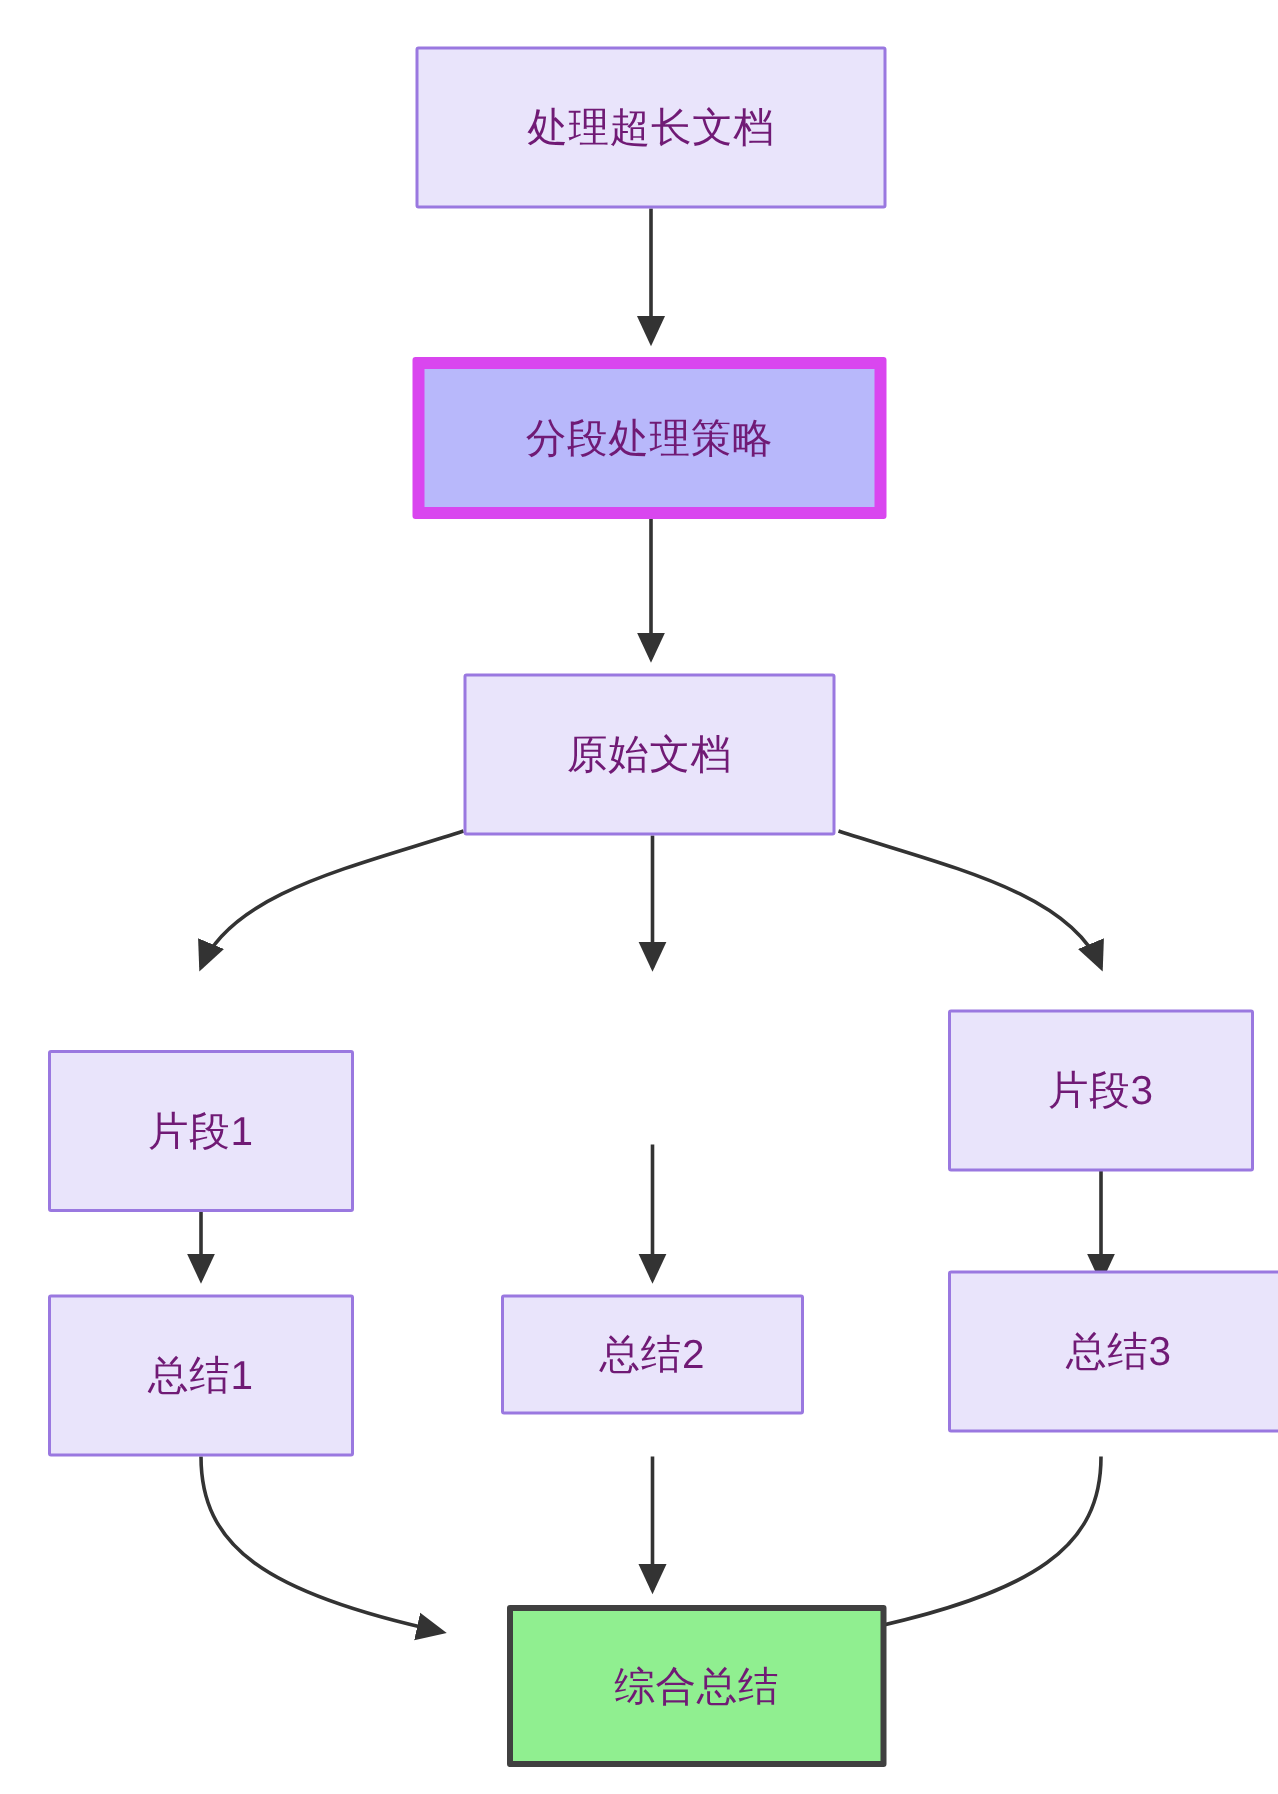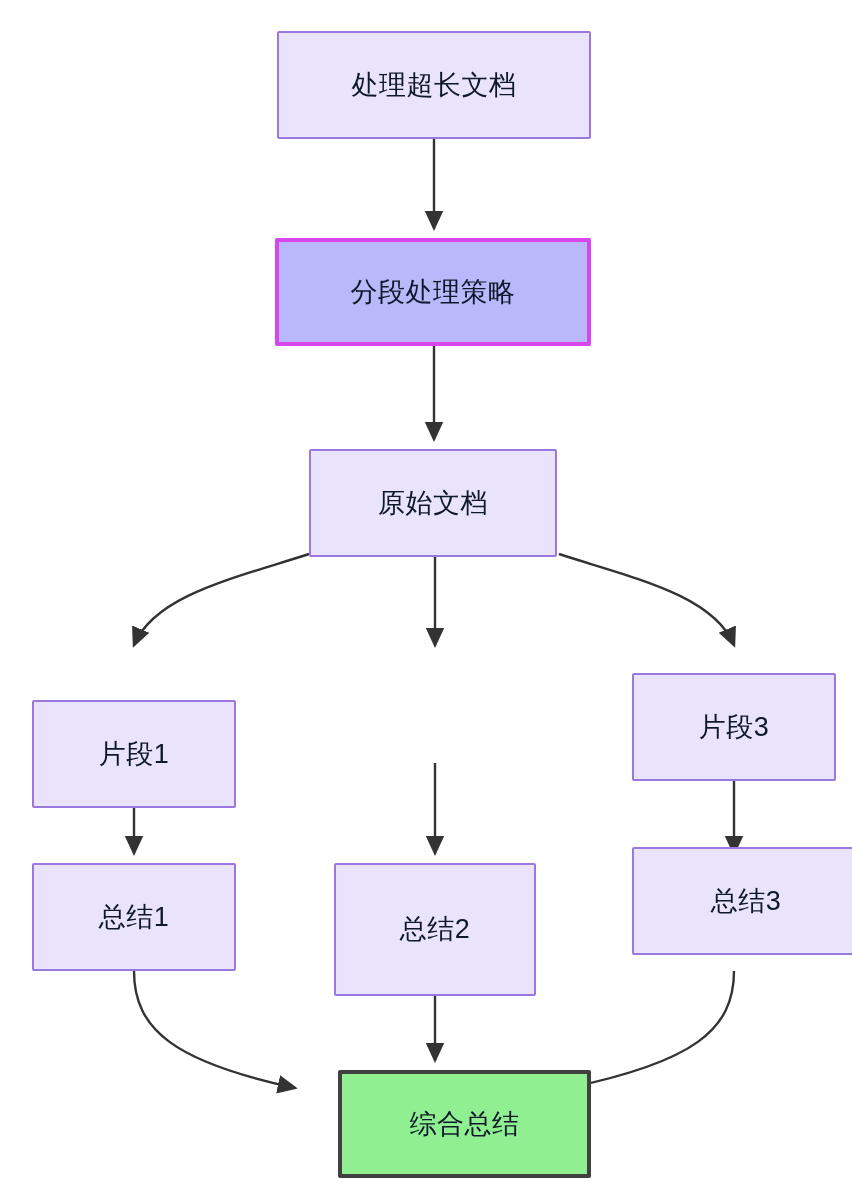--- a/index.html
+++ b/index.html
@@ -32,32 +32,32 @@
     position: absolute;
     box-sizing: border-box;
     display: flex;
     align-items: center;
     justify-content: center;
     text-align: center;
   }
   .node-label {
     font-size: 27px;
     line-height: 1.2;
-    color: #0f172a;
+    color: #701a75;
     letter-spacing: 0.5px;
     white-space: nowrap;
   }
   .node.normal {
     background: #e9e4fb;
     border: 2px solid #9a78e0;
     border-radius: 2px;
   }
   .node.highlight {
     background: #b8b8fb;
-    border: 4px solid #d946ef;
+    border: 8px solid #d946ef;
     border-radius: 2px;
   }
   .node.success {
     background: #90ef90;
     border: 4px solid #404040;
     border-radius: 2px;
     margin-left: 33px;
   }
 </style>
 </head>
@@ -113,21 +113,21 @@
 
 
   <div class="node normal" style="left: 632px; top: 655px; width: 204px; height: 108px; margin-top: 18px;">
     <span class="node-label">片段3</span>
   </div>
 
   <div class="node normal" style="left: 32px; top: 863px; width: 204px; height: 108px;">
     <span class="node-label">总结1</span>
   </div>
 
-  <div class="node normal" style="left: 334px; top: 863px; width: 202px; height: 133px;">
+  <div class="node normal" style="left: 334px; top: 863px; width: 202px; height: 80px;">
     <span class="node-label">总结2</span>
   </div>
 
   <div class="node normal" style="left: 632px; top: 847px; width: 228px; height: 108px;">
     <span class="node-label">总结3</span>
   </div>
 
   <div class="node success" style="left: 305px; top: 1070px; width: 253px; height: 108px;">
     <span class="node-label">综合总结</span>
   </div>

